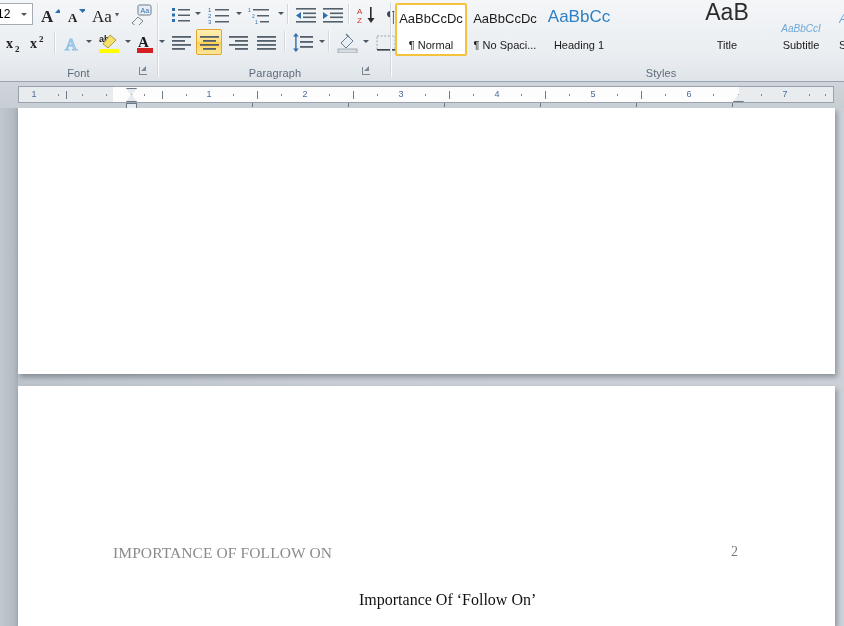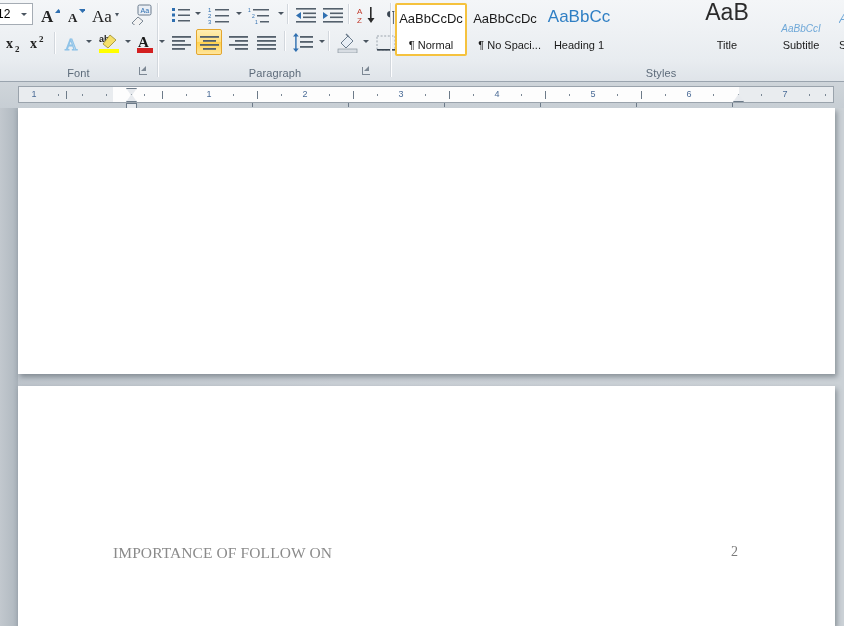--- a/index.html
+++ b/index.html
@@ -498,21 +498,21 @@
                   font-family:'Liberation Sans',sans-serif; font-size:13px; color:#1a1a1a;
                   overflow:hidden; white-space:nowrap;">AaBbCcDc</div>
       <div style="position:absolute; left:0; bottom:3px; width:100%; text-align:center;
                   font-family:'Liberation Sans',sans-serif; font-size:11px; color:#1a1a1a;">¶ Normal</div>
     </div>
 
     <div style="position:absolute; left:76px; top:3px; width:72px; height:53px; cursor:pointer;">
       <div style="position:absolute; left:0; top:8px; width:100%; text-align:center;
                   font-family:'Liberation Sans',sans-serif; font-size:13px; color:#1a1a1a;
                   overflow:hidden; white-space:nowrap;">AaBbCcDc</div>
-      <div style="position:absolute; left:0; bottom:5px; width:100%; text-align:right;
+      <div style="position:absolute; left:0; bottom:5px; width:100%; text-align:center;
                   font-family:'Liberation Sans',sans-serif; font-size:11px; color:#1a1a1a;">¶ No Spaci...</div>
     </div>
 
     <div style="position:absolute; left:150px; top:3px; width:72px; height:53px; cursor:pointer;">
       <div style="position:absolute; left:0; top:4px; width:100%; text-align:center;
                   font-family:'Liberation Sans',sans-serif; font-size:17px; color:#2f7fc4;
                   overflow:hidden; white-space:nowrap;">AaBbCс</div>
       <div style="position:absolute; left:0; bottom:5px; width:100%; text-align:center;
                   font-family:Liberation Sans, sans-serif; font-size:11px; color:#1a1a1a;">Heading 1</div>
     </div>
@@ -607,15 +607,16 @@
 </div>
 
 <div id="canvas">
   <div id="canvas-left-shade"></div>
 
   <div class="page" id="page-1"></div>
 
   <div class="page" id="page-2">
     <span class="doc-text" id="doc-header-left">IMPORTANCE OF FOLLOW ON</span>
     <span class="doc-text" id="doc-header-pagenum">2</span>
+    <span class="doc-text" id="doc-title">Importance Of ‘Follow On’</span>
 
   </div>
 </div>
 
 </body></html>

